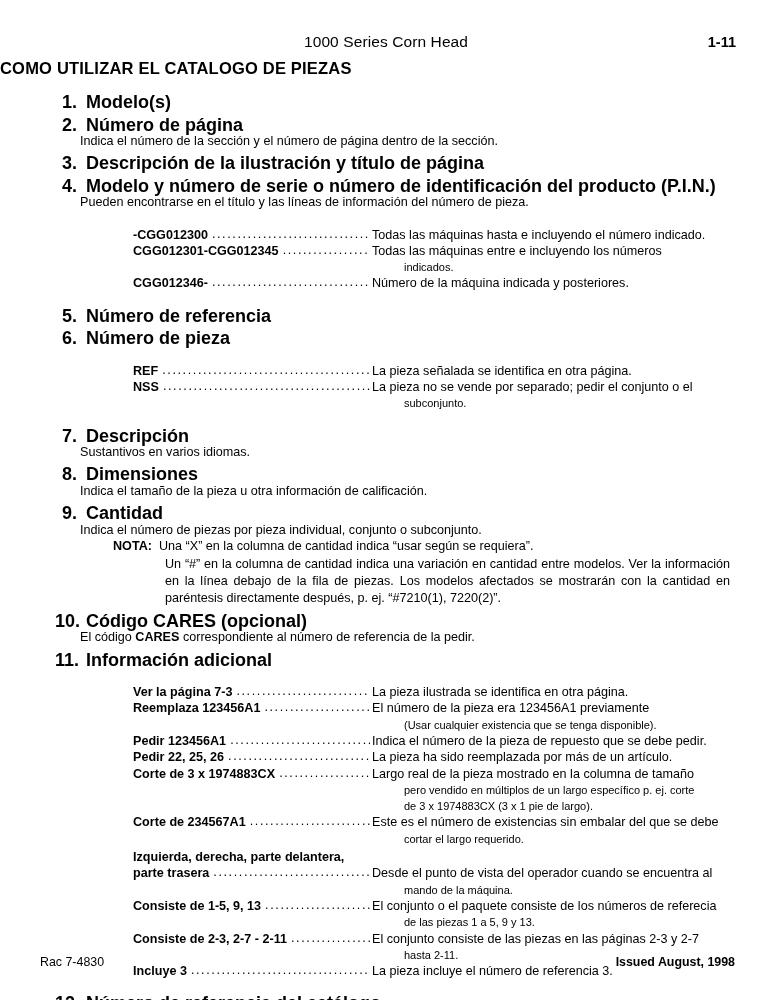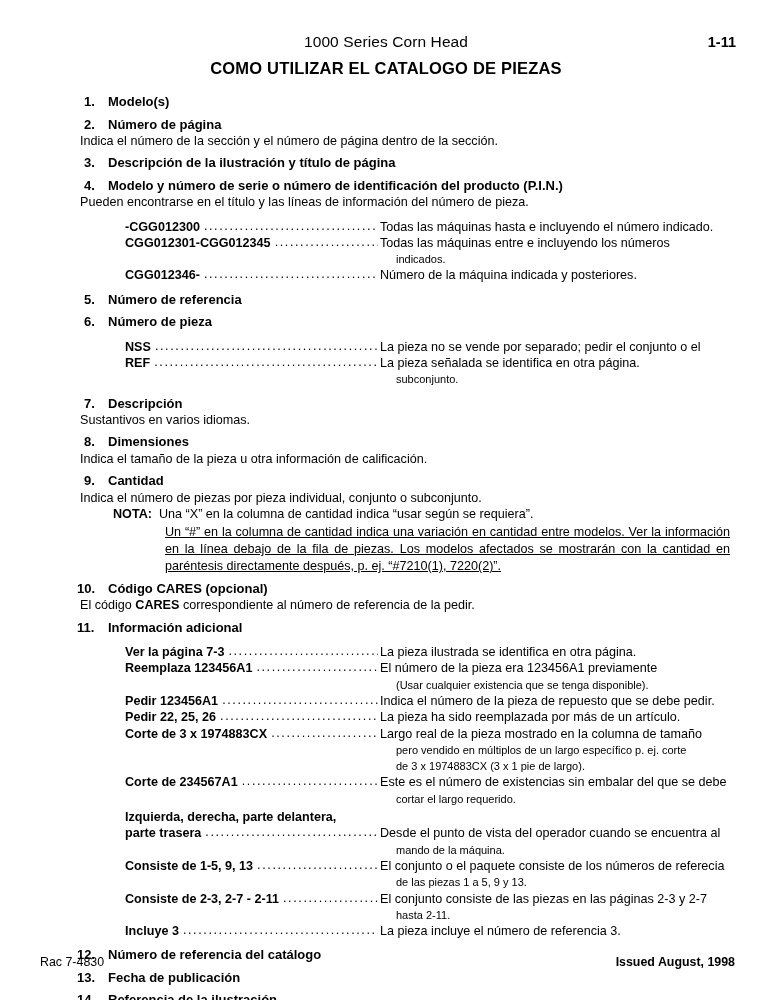--- a/index.html
+++ b/index.html
@@ -43,48 +43,47 @@
     position: absolute;
     right: 36px;
     top: 1px;
     font-size: 14.5px;
     font-weight: 700;
   }
   .doc-title {
     position: absolute;
     top: 59px;
     left: 0; right: 0;
-    text-align: center;
+    text-align: left;
     font-size: 16.5px;
     font-weight: bold;
     letter-spacing: 0.2px;
   }
 
   
   .content {
     position: absolute;
     top: 88px;
     left: 0;
     width: 772px;
   }
 
   .item {
     position: relative;
     margin: 0;
   }
   .item-head {
     display: block;
-    font-size: 13px;
+    font-size: 18px;
     font-weight: bold;
     padding-left: 86px;
     text-indent: -0px;
     line-height: 16.5px;
     margin-top: 6px;
     white-space: pre;
-    margin-left: 22px;
   }
   .item-head .num {
     display: inline-block;
     width: 24px;
     margin-left: -24px;
   }
   .item-head.wide .num { width: 31px; margin-left: -31px; }
   .item-head.wide { padding-left: 86px; }
 
   .item-body {
@@ -99,26 +98,25 @@
     line-height: 16.3px;
     padding-left: 113px;
   }
   .note-line b { font-weight: bold; }
   .note-body {
     font-size: 12.6px;
     line-height: 16.8px;
     padding-left: 165px;
     padding-right: 42px;
     text-align: justify;
-    text-decoration: underline;
   }
 
   
   .defs {
-    margin: 8px;
+    margin: 16px;
     padding: 0;
   }
   .def-row {
     position: relative;
     display: flex;
     align-items: flex-start;
     font-size: 12.6px;
     line-height: 16.3px;
   }
   .def-label {
@@ -237,28 +235,28 @@
     </div>
 
     <div class="item">
       <div class="item-head"><span class="num">5.</span><span>Número de referencia</span></div>
     </div>
 
     <div class="item">
       <div class="item-head"><span class="num">6.</span><span>Número de pieza</span></div>
       <div class="defs">
         <div class="def-row">
+          <span class="def-label">REF</span>
+          <span class="def-leader"></span>
+          <span class="def-desc">La pieza señalada se identifica en otra página.</span>
+        </div>
+        <div class="def-row">
           <span class="def-label">NSS</span>
           <span class="def-leader"></span>
           <span class="def-desc">La pieza no se vende por separado; pedir el conjunto o el</span>
-        </div>
-        <div class="def-row">
-          <span class="def-label">REF</span>
-          <span class="def-leader"></span>
-          <span class="def-desc">La pieza señalada se identifica en otra página.</span>
         </div>
         <div class="def-cont">subconjunto.</div>
       </div>
     </div>
 
     <div class="item">
       <div class="item-head"><span class="num">7.</span><span>Descripción</span></div>
       <div class="item-body">Sustantivos en varios idiomas.</div>
     </div>
 

